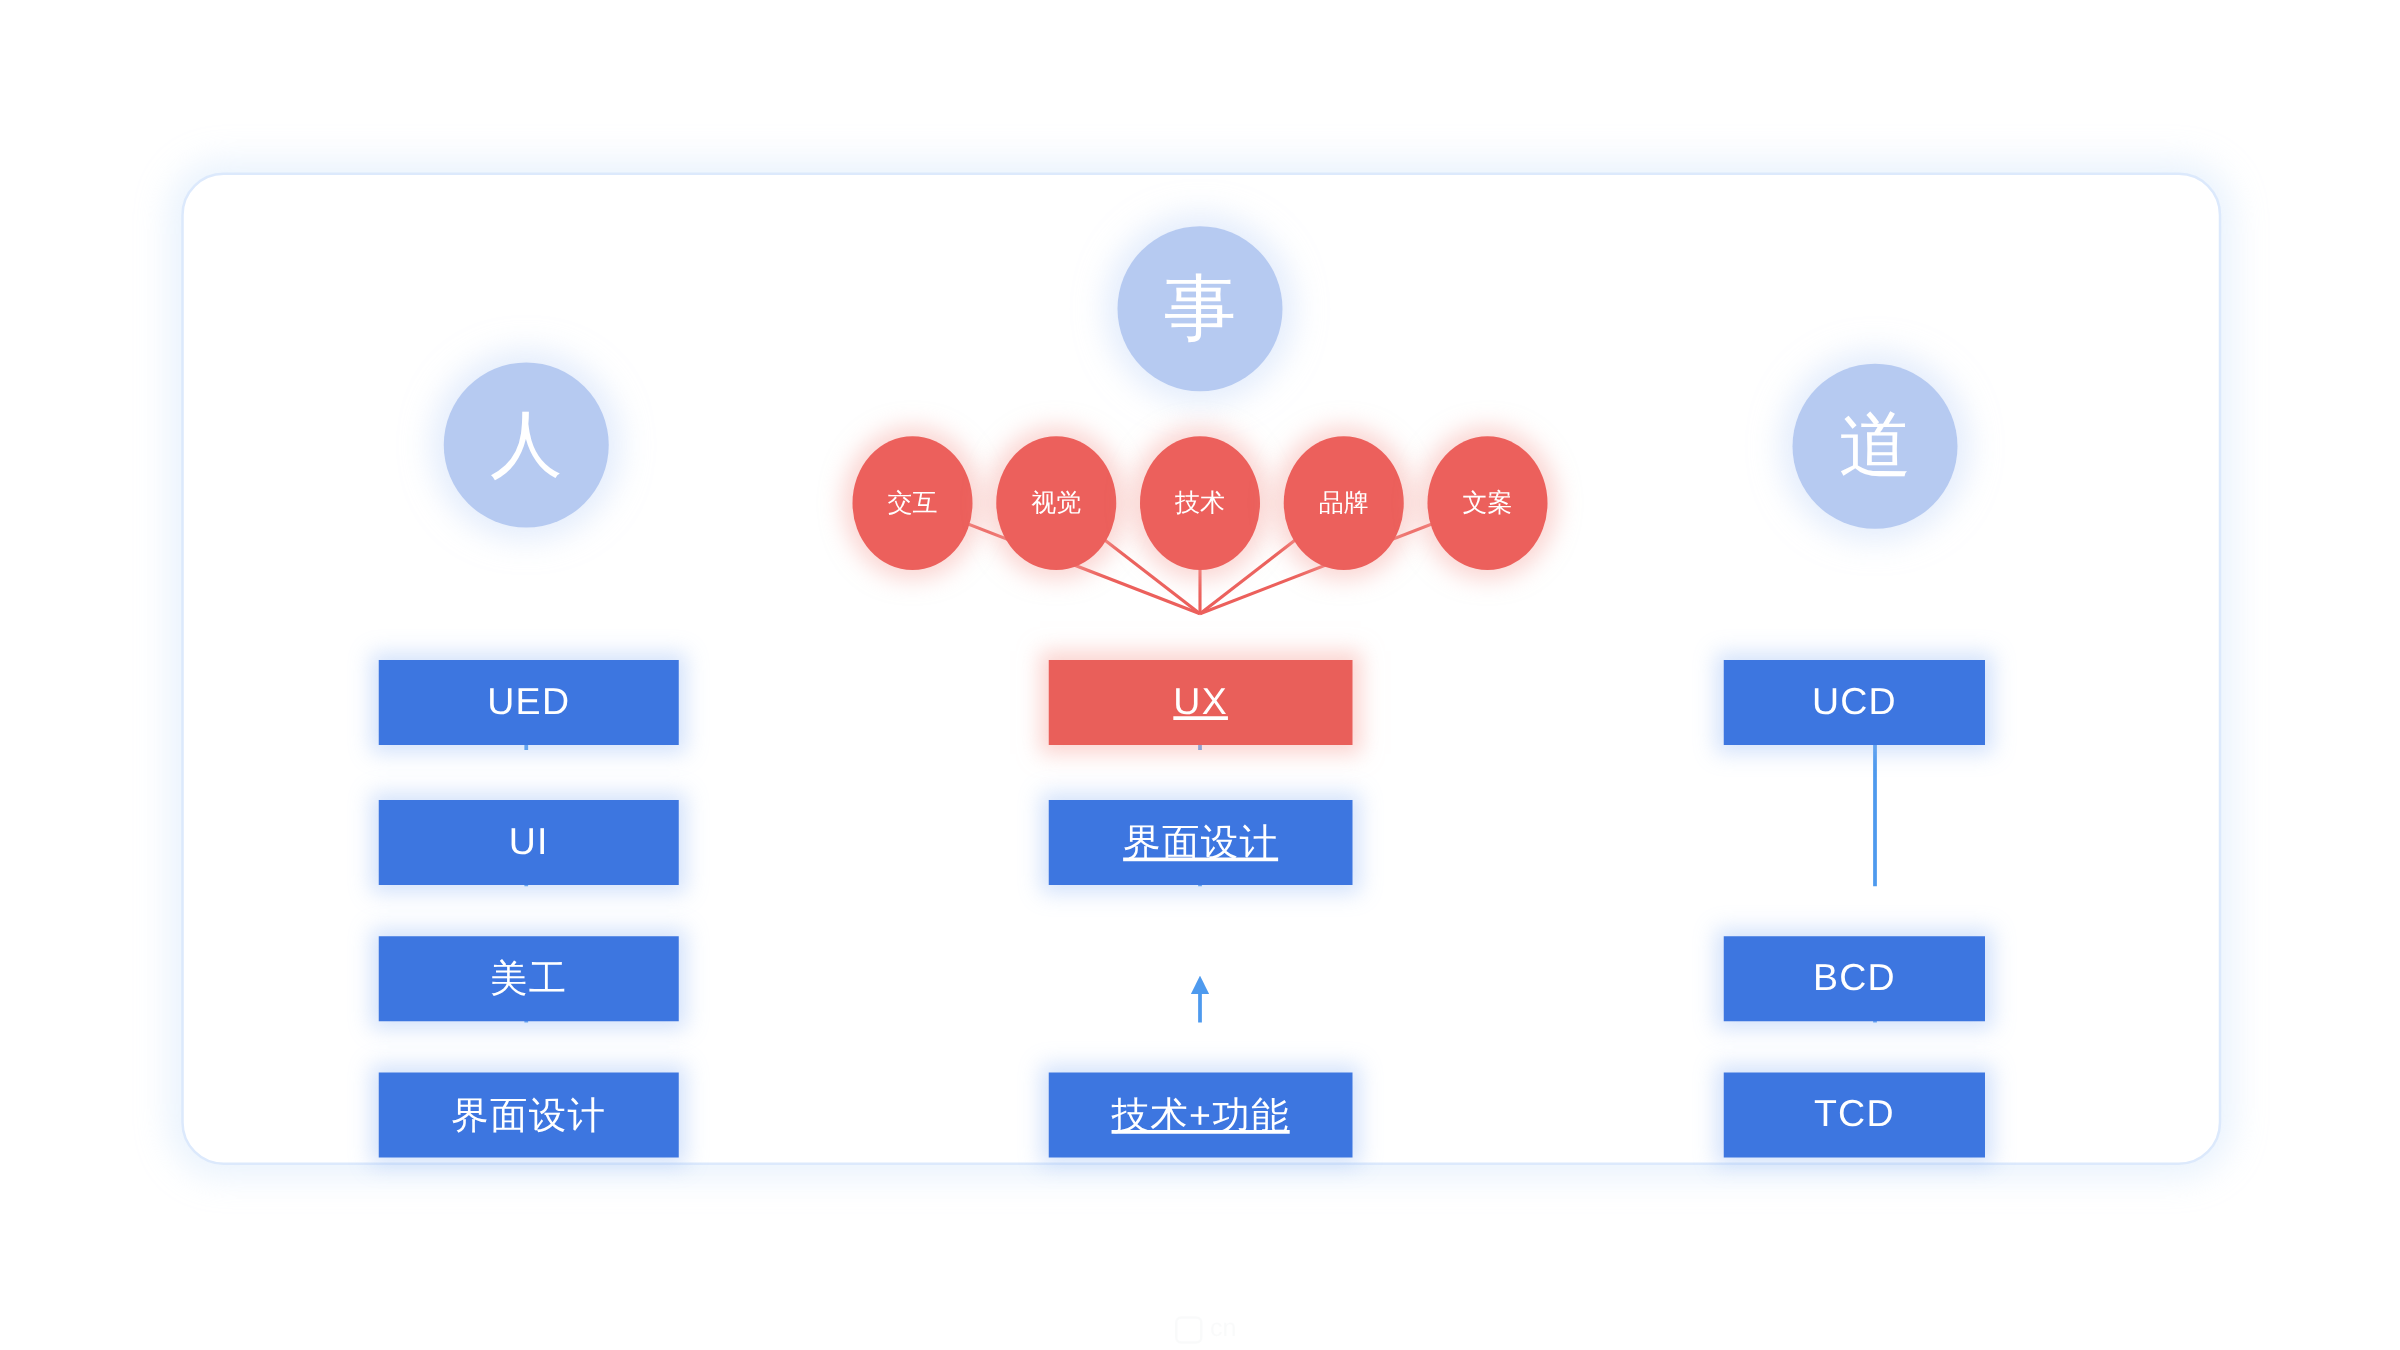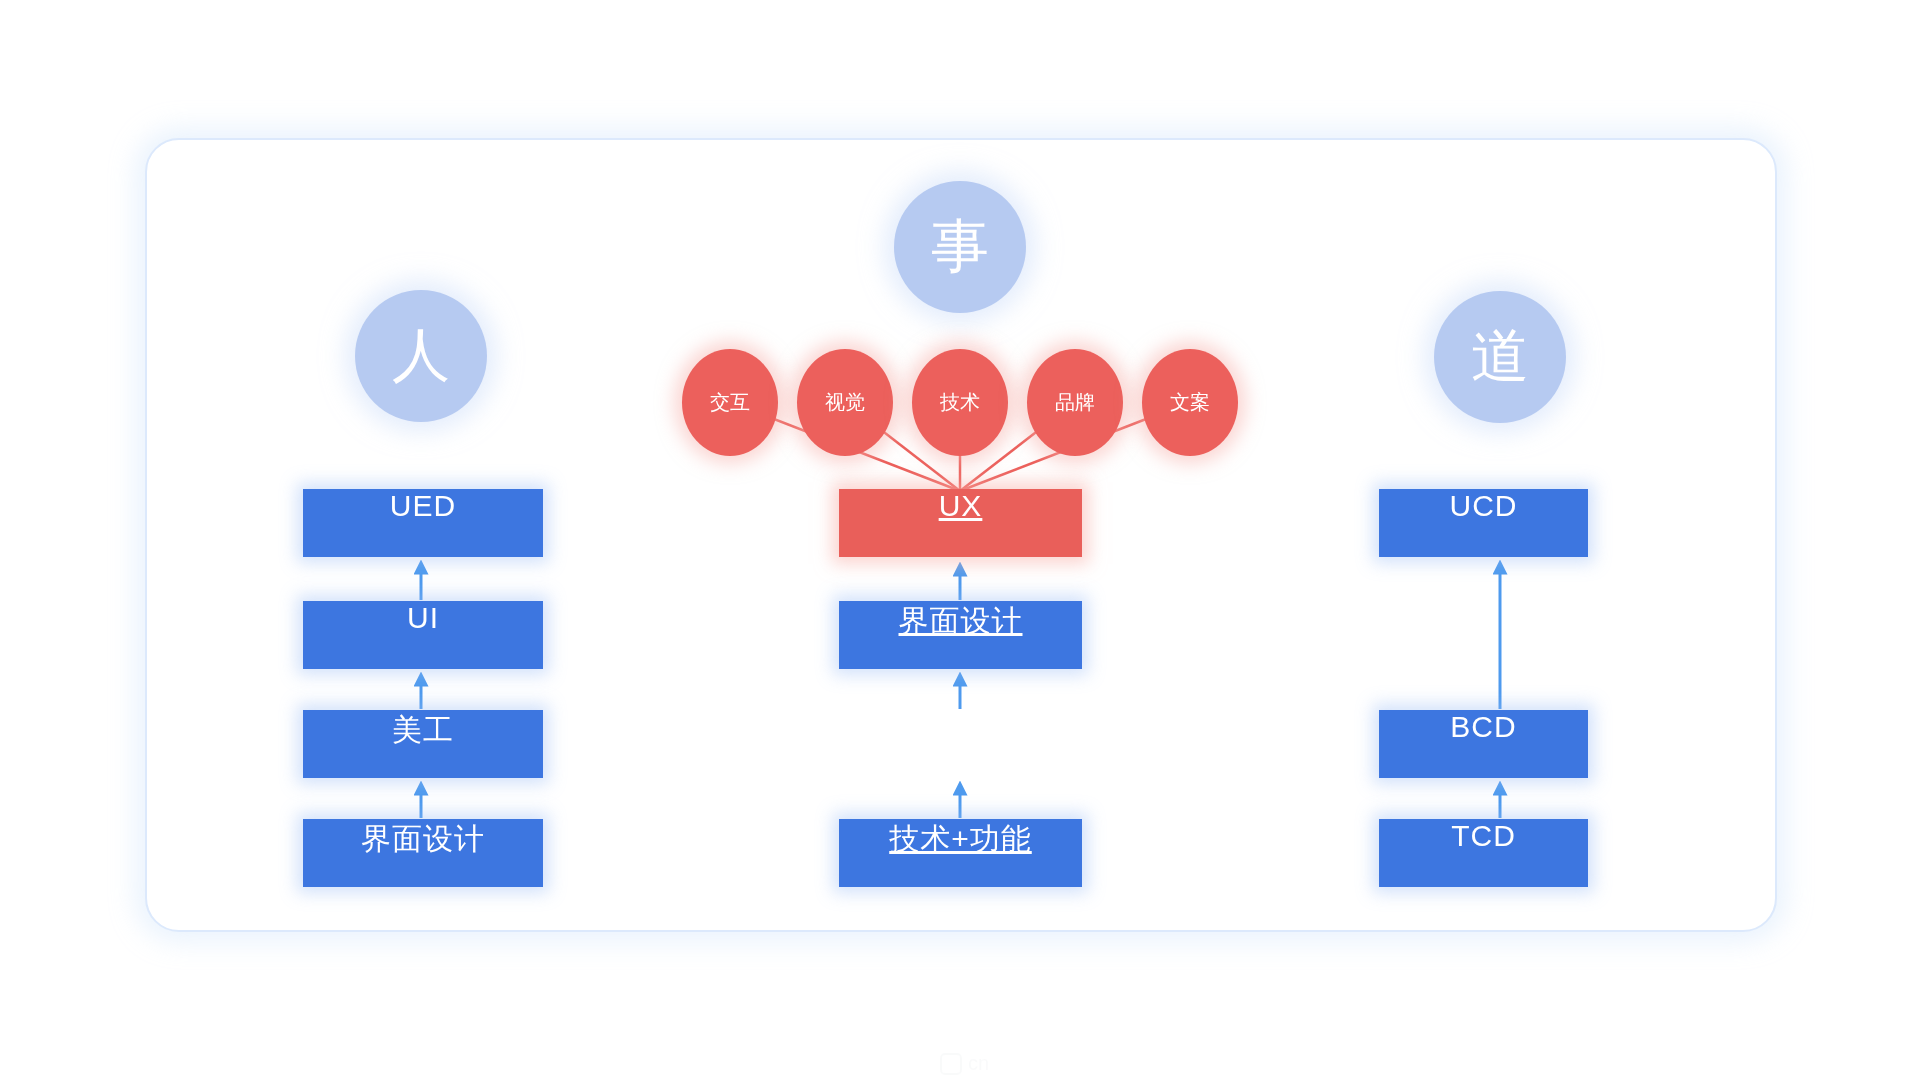--- a/index.html
+++ b/index.html
@@ -23,22 +23,22 @@
   .circle-matter{left:894px;top:181px;}
   .circle-way{left:1434px;top:291px;}
   .bubble{
     position:absolute;width:96px;height:107px;border-radius:50%;top:349px;
     background:#ec605c;color:#ffffff;display:flex;align-items:center;justify-content:center;
     font-size:20px;box-shadow:0 0 18px 8px rgba(248,176,170,0.5);
   }
   .bubble-0{left:682px;} .bubble-1{left:797px;text-align:right;} .bubble-2{left:912px;}
   .bubble-3{left:1027px;} .bubble-4{left:1142px;}
   .node{
-    position:absolute;height:68px;display:flex;justify-content:center;
-    color:#ffffff;font-size:30px;letter-spacing:1px;
+    position:absolute;height:68px;display:flex;align-items:center;justify-content:center;
+    color:#ffffff;font-size:30px;letter-spacing:1px;margin-top:39px;
   }
   .node-blue{background:#3d76e0;box-shadow:0 0 16px 6px rgba(150,187,245,0.42);}
   .node-red{background:#e95f5a;box-shadow:0 0 16px 7px rgba(248,176,170,0.55);}
   .col-left{left:303px;width:240px;}
   .col-mid{left:839px;width:243px;text-decoration:underline;}
   .col-right{left:1379px;width:209px;}
   .row-0{top:489px;} .row-1{top:601px;} .row-2{top:710px;} .row-3{top:819px;}
   .watermark{
     position:absolute;left:940px;top:1052px;display:flex;align-items:center;gap:6px;
     opacity:0.05;color:#9aa6b5;font-size:20px;

